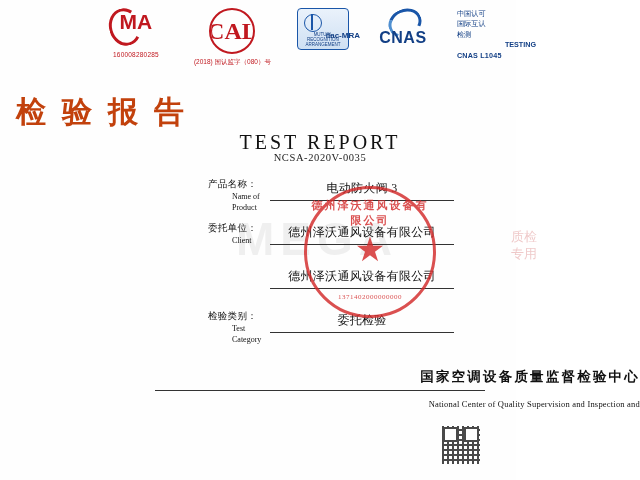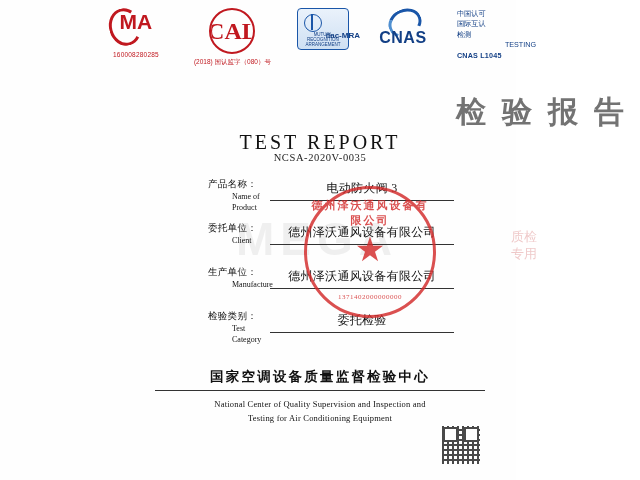--- a/index.html
+++ b/index.html
@@ -174,41 +174,41 @@
   
   .cnas-textblock {
     font-family: "Liberation Sans", sans-serif;
     font-size: 7.2px;
     line-height: 1.45;
     color: #123f85;
     text-align: left;
     padding-top: 1px;
   }
   .cnas-textblock .en {
-    font-weight: normal;
+    font-weight: bold;
     margin-left: 48px;
   }
   .cnas-textblock .code {
     font-weight: bold;
     letter-spacing: 0.2px;
   }
 
   
   .title-cn {
     position: absolute;
     top: 92px;
     left: 0;
     width: 640px;
-    text-align: right;
+    text-align: left;
     font-family: "Liberation Serif", serif;
     font-size: 30px;
     font-weight: bold;
     letter-spacing: 16px;
     text-indent: 16px;
-    color: #737373;
+    color: #c2410c;
   }
   .title-en {
     position: absolute;
     top: 131px;
     left: 0;
     width: 640px;
     text-align: center;
     font-family: "Liberation Serif", serif;
     font-size: 20px;
     letter-spacing: 3px;
@@ -272,21 +272,21 @@
     white-space: nowrap;
     overflow: hidden;
   }
 
   
   .footer {
     position: absolute;
     top: 368px;
     left: 0;
     width: 640px;
-    text-align: center;
+    text-align: right;
   }
   .footer .org-cn {
     font-size: 13.5px;
     font-weight: bold;
     letter-spacing: 2.2px;
     color: #111;
   }
   .footer .rule {
     width: 330px;
     height: 1px;
@@ -457,24 +457,20 @@
 
     <div class="field-row">
       <div class="field-label">
         <span class="cn">委托单位：</span>
         <span class="en">Client</span>
       </div>
       <div class="field-value">德州泽沃通风设备有限公司</div>
     </div>
 
     <div class="field-row">
-      <div class="field-label">
-        <span class="cn">生产单位：</span>
-        <span class="en">Manufacture</span>
-      </div>
       <div class="field-value">德州泽沃通风设备有限公司</div>
     </div>
 
     <div class="field-row">
       <div class="field-label">
         <span class="cn">检验类别：</span>
         <span class="en">Test Category</span>
       </div>
       <div class="field-value">委托检验</div>
     </div>
@@ -484,18 +480,17 @@
   <div class="stamp">
     <div class="arc-top">德州泽沃通风设备有限公司</div>
     <div class="star">★</div>
     <div class="arc-bottom">1371402000000000</div>
   </div>
 
   <div class="footer">
     <div class="org-cn">国家空调设备质量监督检验中心</div>
     <div class="rule"></div>
     <div class="org-en1">National Center of Quality Supervision and Inspection and</div>
-    <div class="org-en2">Testing for Air Conditioning Equipment</div>
   </div>
 
   <div class="qr"></div>
 
 </div>
 
 </body></html>

